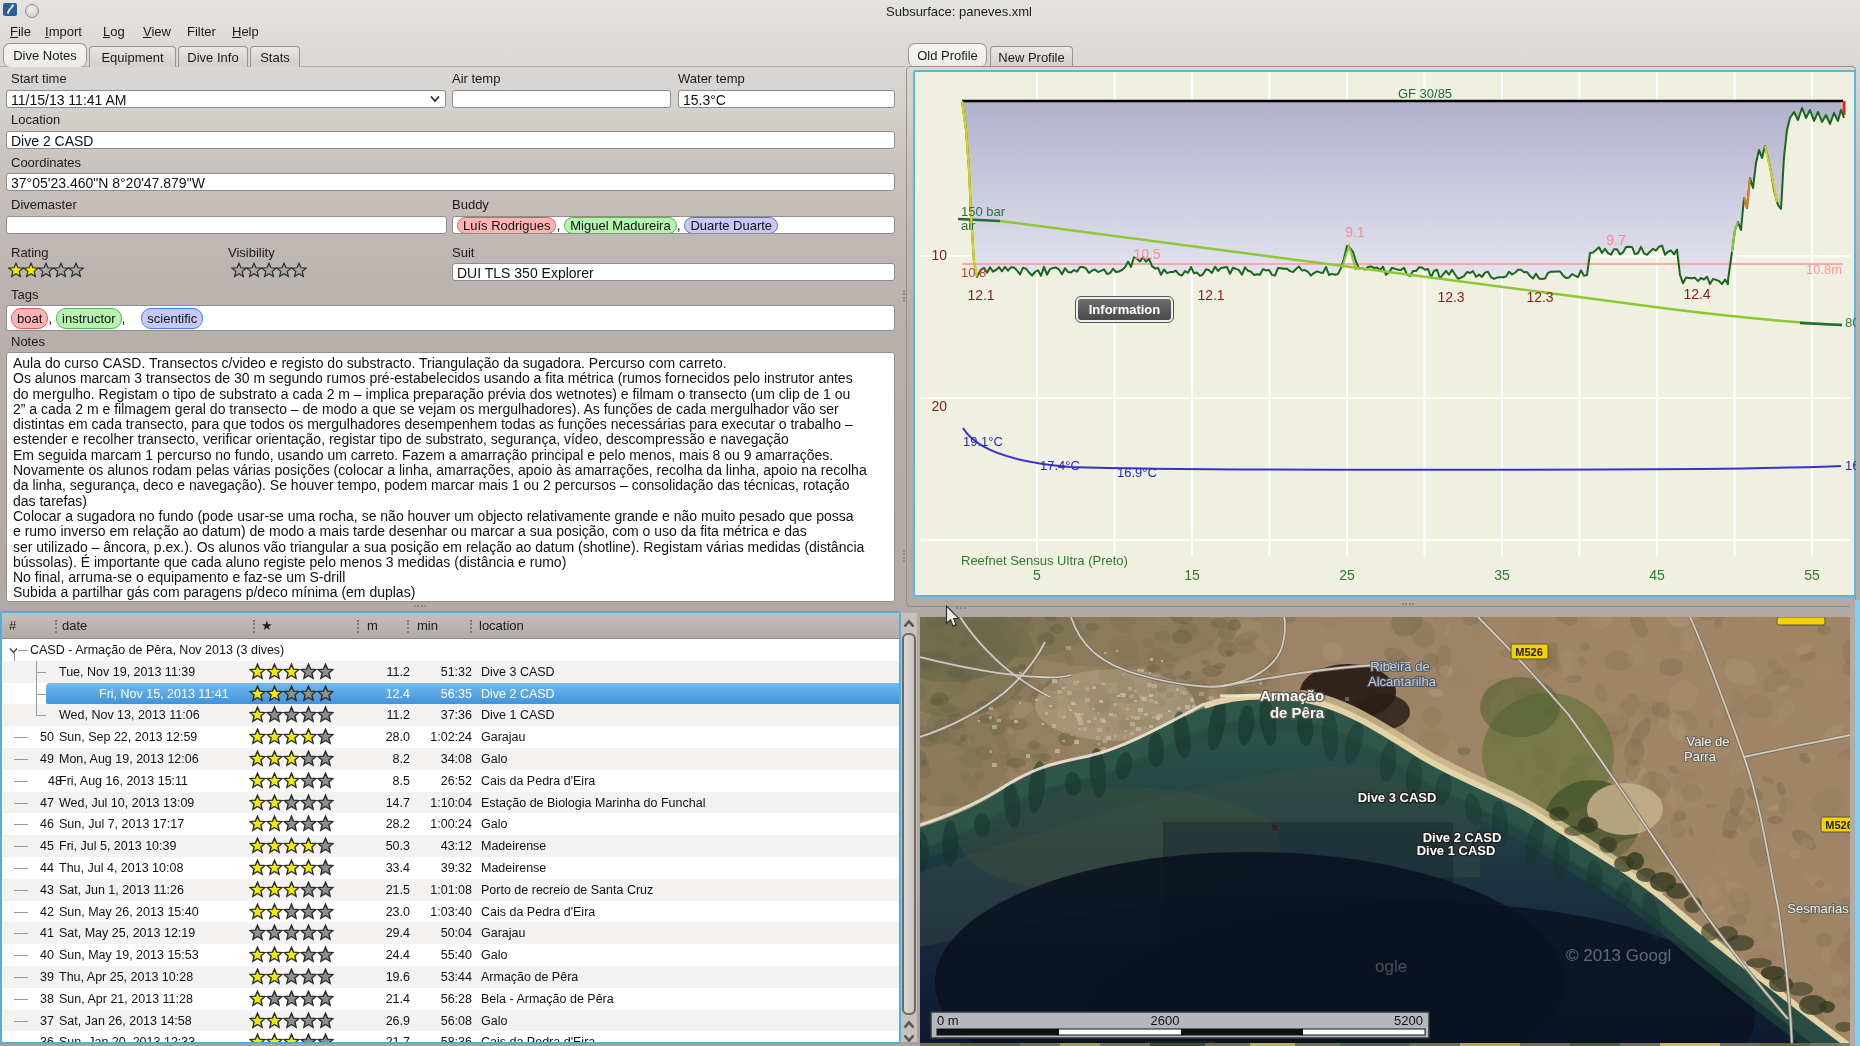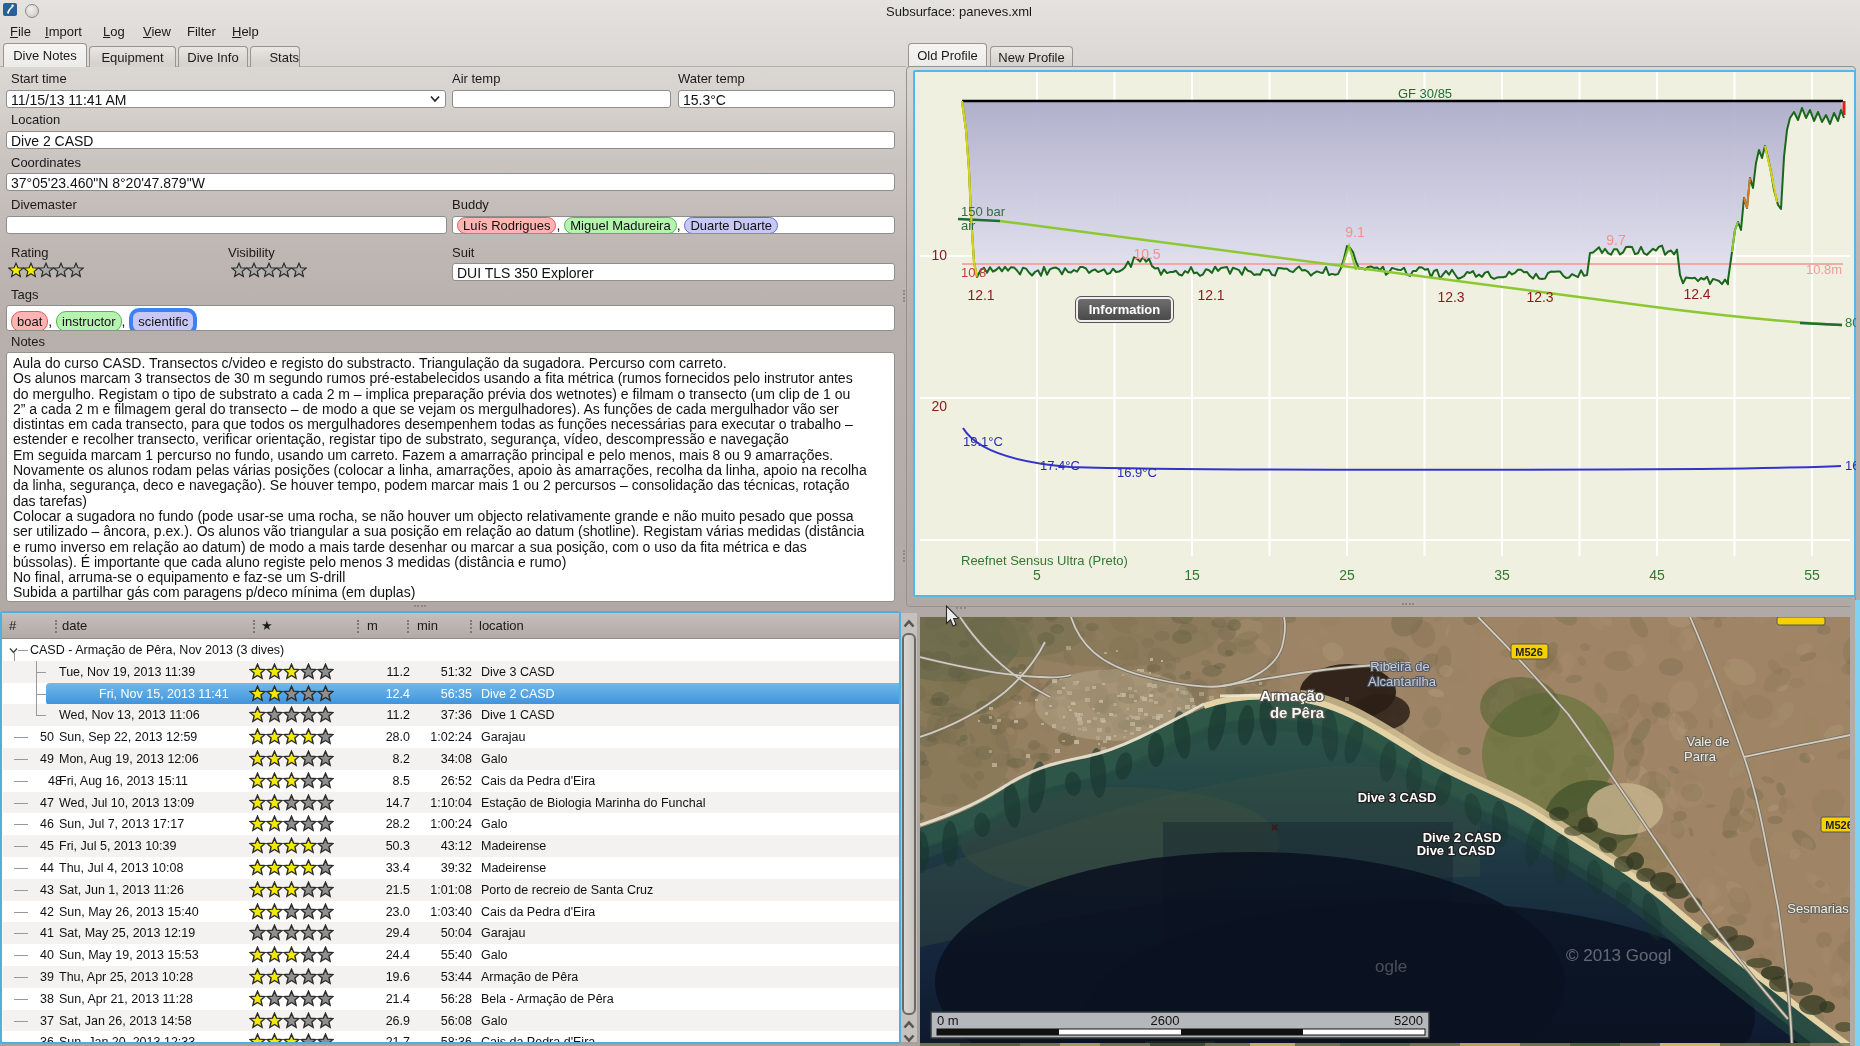--- a/index.html
+++ b/index.html
@@ -5,21 +5,21 @@
 html,body{width:1860px;height:1046px;overflow:hidden;}
 body{font-family:"Liberation Sans",sans-serif;font-size:13px;color:#111;
  background:linear-gradient(180deg,#e5e3e0 0%,#dedbd8 3.8%,#d6d2ce 9.6%,#cac4c0 15.3%,#bfb7b3 23.9%,#b8b0ac 30.6%,#b1a9a5 57.4%,#a8a09c 100%);}
 .abs{position:absolute;}
 .lbl{position:absolute;font-size:13px;color:#1a1a1a;white-space:nowrap;}
 .inp{position:absolute;background:#fff;border:1px solid #8e8e8e;border-radius:3px;font-size:14px;color:#111;
  padding:1px 4px;white-space:nowrap;overflow:hidden;}
 .trw{position:absolute;font-size:12.5px;color:#1a1a1a;white-space:nowrap;}
 .tab{position:absolute;border:1px solid #9a948e;border-bottom:none;border-radius:4px 4px 0 0;
  background:linear-gradient(180deg,#e9e6e3,#d6d2ce 80%);text-align:center;font-size:13px;color:#1a1a1a;}
-.tabact{background:linear-gradient(180deg,#f6f5f3,#eceae7);}
+.tabact{background:linear-gradient(180deg,#f6f5f3,#eceae7);border-radius:7px;}
 .pill{display:inline-block;border-radius:9px;padding:0 5px;font-size:13px;line-height:17px;}
 </style></head>
 <body>
 
 <div class="abs" style="left:3px;top:3px;width:14px;height:13px;background:#2a6099;border-radius:2px;">
  <svg width="14" height="13" viewBox="0 0 14 13">
       <path d="M4,10 C5,7 6,6 7,5 L9,3 L10,4 L8,6 C7,7 6,9 5.5,11 Z" fill="#fff"></path>
       <circle cx="9.6" cy="2.6" r="1.2" fill="#fff"></circle>
     </svg>
 </div>
@@ -29,21 +29,21 @@
 <div class="lbl" style="left:10px;top:24px;"><u>F</u>ile</div>
 <div class="lbl" style="left:45px;top:24px;"><u>I</u>mport</div>
 <div class="lbl" style="left:103px;top:24px;"><u>L</u>og</div>
 <div class="lbl" style="left:143px;top:24px;"><u>V</u>iew</div>
 <div class="lbl" style="left:187px;top:24px;">Filter</div>
 <div class="lbl" style="left:232px;top:24px;"><u>H</u>elp</div>
 
 <div class="abs" style="left:0px;top:66px;width:906px;height:1px;background:#b5afa9;"></div>
 <div class="tab" style="left:89px;top:46px;width:87px;height:21px;line-height:21px;">Equipment</div>
 <div class="tab" style="left:178px;top:46px;width:70px;height:21px;line-height:21px;">Dive Info</div>
-<div class="tab" style="left:250px;top:46px;width:50px;height:21px;line-height:21px;text-align:right;">Stats</div>
+<div class="tab" style="left:250px;top:46px;width:50px;height:21px;line-height:21px;">Stats</div>
 <div class="tab tabact" style="left:3px;top:43px;width:84px;height:24px;line-height:24px;">Dive Notes</div>
 
 <div class="lbl" style="left:11px;top:71px;">Start time</div>
 <div class="lbl" style="left:452px;top:71px;">Air temp</div>
 <div class="lbl" style="left:678px;top:71px;">Water temp</div>
 <div class="inp" style="left:6px;top:90px;width:440px;height:18px;">11/15/13 11:41 AM
  <svg class="abs" style="right:5px;top:4px;" width="10" height="8" viewBox="0 0 10 8">
       <path d="M1,1.5 L5,6 L9,1.5" fill="none" stroke="#222" stroke-width="1.6"></path>
     </svg>
 </div>
@@ -99,39 +99,39 @@
 <svg class="abs" style="left:291px;top:262px" width="16" height="16" viewBox="0 0 24 24">
     <path d="M12 1.8 L14.9 8.6 L22.6 9.2 L16.8 14.1 L18.5 21.6 L12 17.6 L5.5 21.6 L7.2 14.1 L1.4 9.2 L9.1 8.6 Z" fill="#ababab" stroke="#2c2c2c" stroke-width="1.8"></path>
   </svg>
 
 <div class="inp" style="left:452px;top:263px;width:443px;height:18px;">DUI TLS 350 Explorer</div>
 
 <div class="lbl" style="left:11px;top:287px;">Tags</div>
 <div class="inp" style="left:6px;top:305px;width:889px;height:26px;padding-top:2px;">
  <span class="pill" style="background:#ffb4b4;border:1px solid #e05c5c;line-height:19px;border-radius:10px;">boat</span><span>,</span>
  <span class="pill" style="background:#b6f2b0;border:1px solid #52b852;line-height:19px;border-radius:10px;">instructor</span><span>,</span>
- <span class="pill" style="background:#c8c8f4;border:4px solid #3b82f6;line-height:19px;border-radius:10px;">scientific</span>
+ <span class="pill" style="background:#c8c8f4;border:1px solid #3b82f6;line-height:19px;border-radius:10px;margin-left:12px;">scientific</span>
 </div>
 
 <div class="lbl" style="left:11px;top:334px;">Notes</div>
 
 <div class="abs" style="left:6px;top:352px;width:889px;height:250px;background:#fff;border:1px solid #979089;border-radius:3px;padding:3px 6px;font-size:14px;line-height:15.3px;color:#111;">
 <div style="white-space:nowrap;">Aula do curso CASD. Transectos c/video e registo do substracto. Triangulação da sugadora. Percurso com carreto.</div>
 <div style="white-space:nowrap;">Os alunos marcam 3 transectos de 30 m segundo rumos pré-estabelecidos usando a fita métrica (rumos fornecidos pelo instrutor antes</div>
 <div style="white-space:nowrap;">do mergulho. Registam o tipo de substrato a cada 2 m – implica preparação prévia dos wetnotes) e filmam o transecto (um clip de 1 ou</div>
 <div style="white-space:nowrap;">2” a cada 2 m e filmagem geral do transecto – de modo a que se vejam os mergulhadores). As funções de cada mergulhador vão ser</div>
 <div style="white-space:nowrap;">distintas em cada transecto, para que todos os mergulhadores desempenhem todas as funções necessárias para executar o trabalho –</div>
 <div style="white-space:nowrap;">estender e recolher transecto, verificar orientação, registar tipo de substrato, segurança, vídeo, descompressão e navegação</div>
 <div style="white-space:nowrap;">Em seguida marcam 1 percurso no fundo, usando um carreto. Fazem a amarração principal e pelo menos, mais 8 ou 9 amarrações.</div>
 <div style="white-space:nowrap;">Novamente os alunos rodam pelas várias posições (colocar a linha, amarrações, apoio às amarrações, recolha da linha, apoio na recolha</div>
 <div style="white-space:nowrap;">da linha, segurança, deco e navegação). Se houver tempo, podem marcar mais 1 ou 2 percursos – consolidação das técnicas, rotação</div>
 <div style="white-space:nowrap;">das tarefas)</div>
 <div style="white-space:nowrap;">Colocar a sugadora no fundo (pode usar-se uma rocha, se não houver um objecto relativamente grande e não muito pesado que possa</div>
+<div style="white-space:nowrap;">e rumo inverso em relação ao datum) de modo a mais tarde desenhar ou marcar a sua posição, com o uso da fita métrica e das</div>
 <div style="white-space:nowrap;">ser utilizado – âncora, p.ex.). Os alunos vão triangular a sua posição em relação ao datum (shotline). Registam várias medidas (distância</div>
-<div style="white-space:nowrap;">e rumo inverso em relação ao datum) de modo a mais tarde desenhar ou marcar a sua posição, com o uso da fita métrica e das</div>
 <div style="white-space:nowrap;">bússolas). É importante que cada aluno registe pelo menos 3 medidas (distância e rumo)</div>
 <div style="white-space:nowrap;">No final, arruma-se o equipamento e faz-se um S-drill</div>
 <div style="white-space:nowrap;">Subida a partilhar gás com paragens p/deco mínima (em duplas)</div>
 </div>
 <div class="abs" style="left:903px;top:290px;width:3px;height:12px;border-left:2px dotted #8f8983;"></div>
 <div class="abs" style="left:903px;top:550px;width:3px;height:12px;border-left:2px dotted #8f8983;"></div>
 <div class="abs" style="left:414px;top:605px;width:12px;height:3px;border-top:2px dotted #8f8983;"></div>
 <div class="abs" style="left:0px;top:611px;width:901px;height:433px;background:#fff;border:2px solid #52aede;border-radius:3px;overflow:hidden;">
 <div class="abs" style="left:0px;top:0px;width:897px;height:26px;background:linear-gradient(180deg,#c6bebb,#b2aaa6);border-bottom:1px solid #928c86;"></div>
 <div class="lbl" style="left:7px;top:5px;">#</div>

